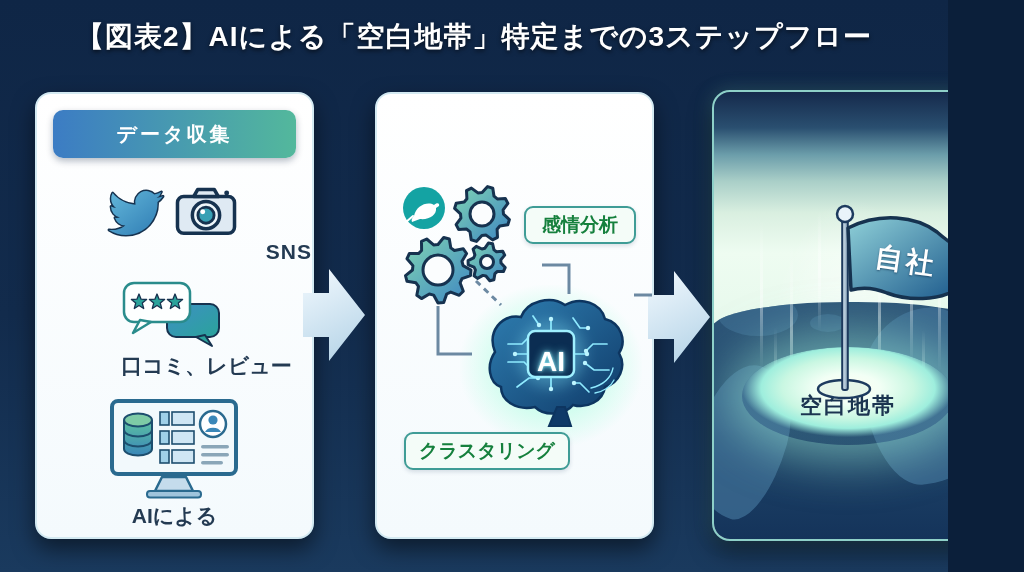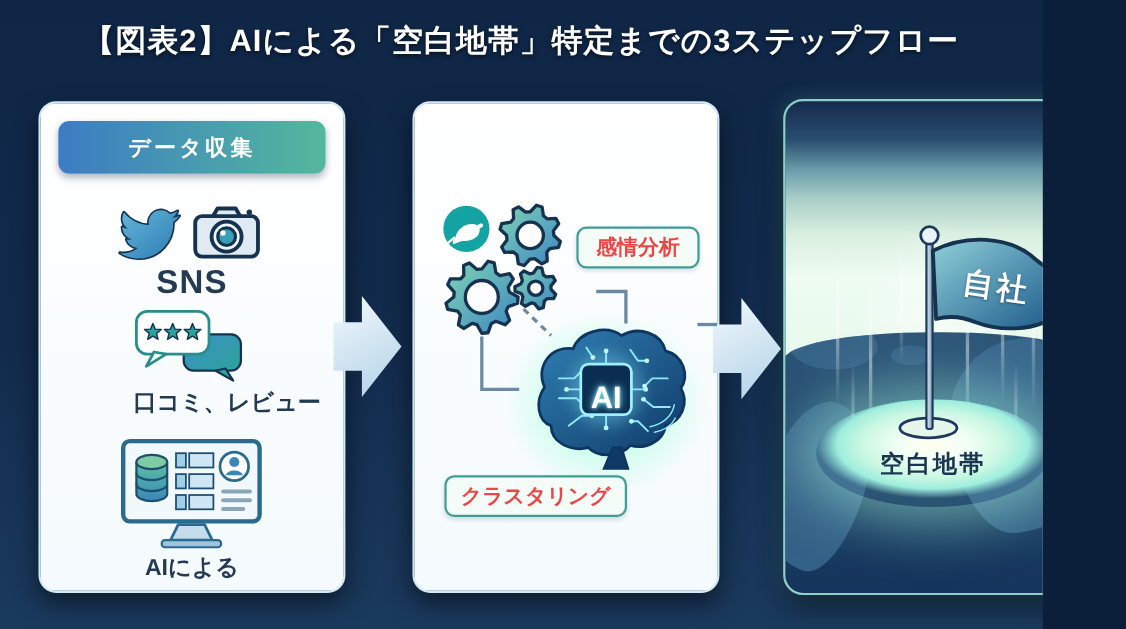--- a/index.html
+++ b/index.html
@@ -30,27 +30,27 @@
   }
   .hdr{
     position:absolute;left:16px;right:16px;top:16px;height:48px;border-radius:10px;
     background:linear-gradient(90deg,#3c7cc4 0%,#53b89c 100%);
     color:#fff;display:flex;align-items:center;justify-content:center;
     font-size:20px;font-weight:700;letter-spacing:3px;
     box-shadow:0 3px 7px rgba(8,28,58,.3);z-index:6;
   }
   #panel-strategy .hdr{top:14px;}
   .lbl{position:absolute;left:0;width:100%;text-align:center;font-weight:700;color:#233a52;}
-  .lbl.sns{top:146px;font-size:30px;letter-spacing:1px;}
+  .lbl.sns{top:146px;font-size:21px;letter-spacing:1px;text-align:right;}
   .lbl.rev{top:258px;font-size:21px;padding-left:32px;}
   .lbl.crm{top:408px;font-size:21px;}
   .icon{position:absolute;}
   .badge{
     position:absolute;border:2px solid #3f9c96;background:#f4fcf8;border-radius:9px;
-    color:#ef4444;font-weight:700;display:flex;align-items:center;justify-content:center;
+    color:#15803d;font-weight:700;display:flex;align-items:center;justify-content:center;
     box-shadow:0 2px 4px rgba(20,50,80,.15);z-index:5;
   }
   #badge-sentiment{left:147px;top:112px;width:108px;height:34px;font-size:19px;}
   #badge-cluster{left:27px;top:338px;width:162px;height:34px;font-size:19px;}
   .p2svg{position:absolute;left:0;top:0;z-index:3;}
   .brain-halo{
     position:absolute;left:83px;top:191px;width:182px;height:162px;z-index:2;
     background:radial-gradient(ellipse at center,rgba(175,255,225,.95) 0%,rgba(175,255,225,.5) 42%,rgba(175,255,225,0) 72%);
   }
   .chip-label{
@@ -73,21 +73,21 @@
     border-radius:48% 48% 0 0 / 26px 26px 0 0;overflow:hidden;
   }
   .cont{position:absolute;background:#3f6f95;opacity:.75;}
   .c1{left:-14px;top:62px;width:88px;height:155px;border-radius:46% 54% 38% 62%/52% 44% 56% 48%;transform:rotate(16deg);}
   .c2{left:152px;top:6px;width:132px;height:175px;border-radius:55% 45% 62% 38%/45% 55% 42% 58%;transform:rotate(-7deg);}
   .c3{left:6px;top:-8px;width:80px;height:42px;border-radius:50%;opacity:.6;}
   .c4{left:98px;top:12px;width:36px;height:18px;border-radius:50%;opacity:.55;}
   .streak{position:absolute;width:3px;z-index:2;opacity:.5;
     background:linear-gradient(180deg,rgba(255,255,255,0),rgba(255,255,255,.9),rgba(255,255,255,0));}
   .zone{
-    position:absolute;left:28px;top:271px;width:212px;height:98px;border-radius:50%;z-index:3;
+    position:absolute;left:28px;top:255px;width:212px;height:98px;border-radius:50%;z-index:3;
     background:radial-gradient(50% 50% at 50% 42%,#fffef2 0%,#f2fff5 30%,#c9f7e2 62%,#9eeedd 82%,rgba(158,238,221,.1) 100%);
     box-shadow:0 0 46px 16px rgba(160,240,215,.5);
   }
   .zone-label{position:absolute;left:0;top:44px;width:100%;text-align:center;
     color:#1b3450;font-size:22px;font-weight:700;letter-spacing:2px;}
   .flag-svg{position:absolute;left:0;top:0;z-index:4;}
   .flag-label{
     position:absolute;left:154px;top:146px;width:76px;height:46px;z-index:5;
     display:flex;align-items:center;justify-content:center;transform:rotate(8deg);
     color:#fff;font-size:28px;font-weight:700;letter-spacing:3px;

